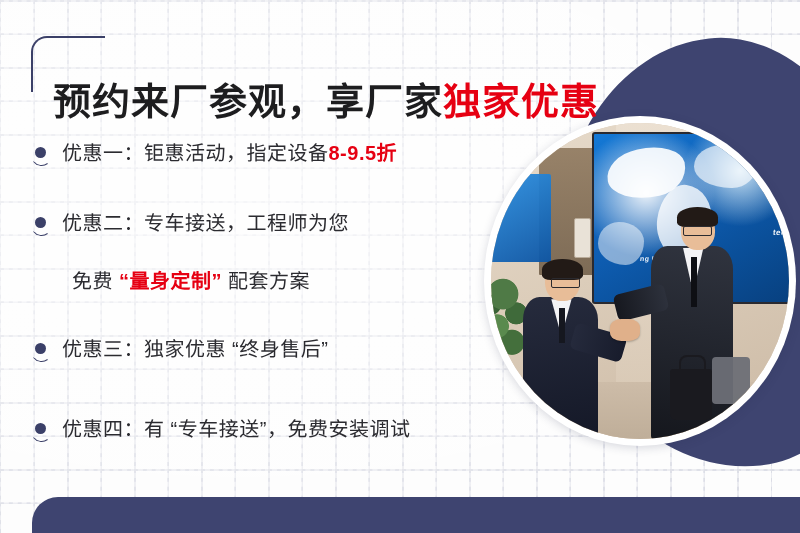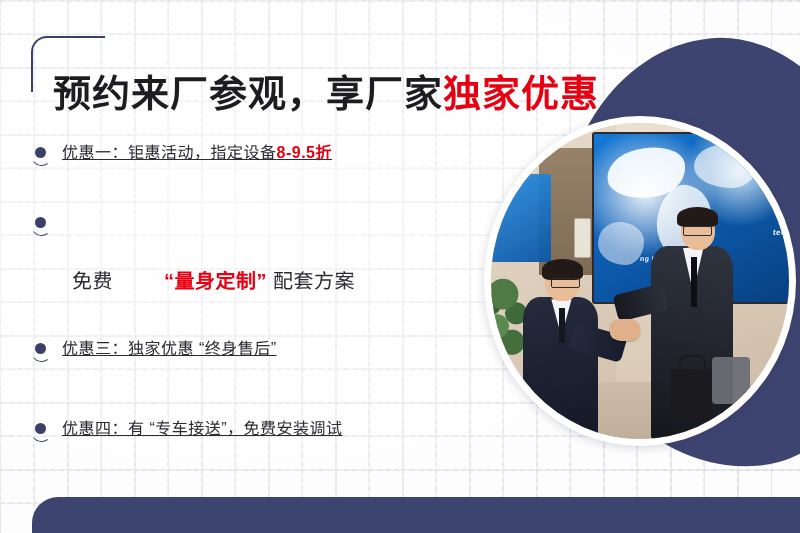--- a/index.html
+++ b/index.html
@@ -77,21 +77,21 @@
   #bracket-stem{
     position:absolute;
     left:31px;top:60px;
     width:2px;height:32px;
     background:#3b4068;
   }
 
   
   #title{
     position:absolute;
-    left:53px;top:48px;
+    left:53px;top:56px;
     font-size:38px;
     font-weight:700;
     letter-spacing:1px;
     line-height:1.15;
     white-space:nowrap;
     color:#1d1d1f;
   }
   #title .hl{color:#e60012;}
 
   
@@ -128,37 +128,36 @@
     left:1px;top:1px;
     width:19px;height:19px;
     border-radius:50%;
     border:1.6px solid #3b4068;
     border-top-color:transparent;
     border-left-color:transparent;
     border-right-color:transparent;
     transform:rotate(8deg);
   }
   .btext{
-    font-size:16px;
+    font-size:20px;
     line-height:30px;
     color:#2b2b30;
     letter-spacing:.5px;
     white-space:nowrap;
-    text-decoration:underline;
   }
   .btext .hl{color:#e60012;font-weight:700;}
   .subline{
     margin-left:42px;
     font-size:20px;
     line-height:30px;
     color:#2b2b30;
     letter-spacing:.5px;
     white-space:nowrap;
   }
-  .subline .hl{color:#e60012;font-weight:700;margin-left:45px;}
+  .subline .hl{color:#e60012;font-weight:700;}
 
   .b1{margin-top:0;}
   .b2{margin-top:38px;}
   .sub2{margin-top:26px;}
   .b3{margin-top:38px;}
   .b4{margin-top:48px;}
 
   
   #photo-circle{
     position:absolute;
@@ -351,20 +350,21 @@
         <span class="btext"><span>优惠一：钜惠活动，指定设备</span><span class="hl">8-9.5折</span></span>
       </div>
     </div>
 
     <div class="benefit b2">
       <div class="benefit-row">
         <span class="marker">
           <span class="arc"></span>
             <span class="dot"></span>
         </span>
+        <span class="btext"><span>优惠二：专车接送，工程师为您</span></span>
       </div>
       <div class="subline sub2"><span>免费 </span><span class="hl">“量身定制”</span><span> 配套方案</span></div>
     </div>
 
     <div class="benefit b3">
       <div class="benefit-row">
         <span class="marker">
           <span class="arc"></span>
             <span class="dot"></span>
         </span>

